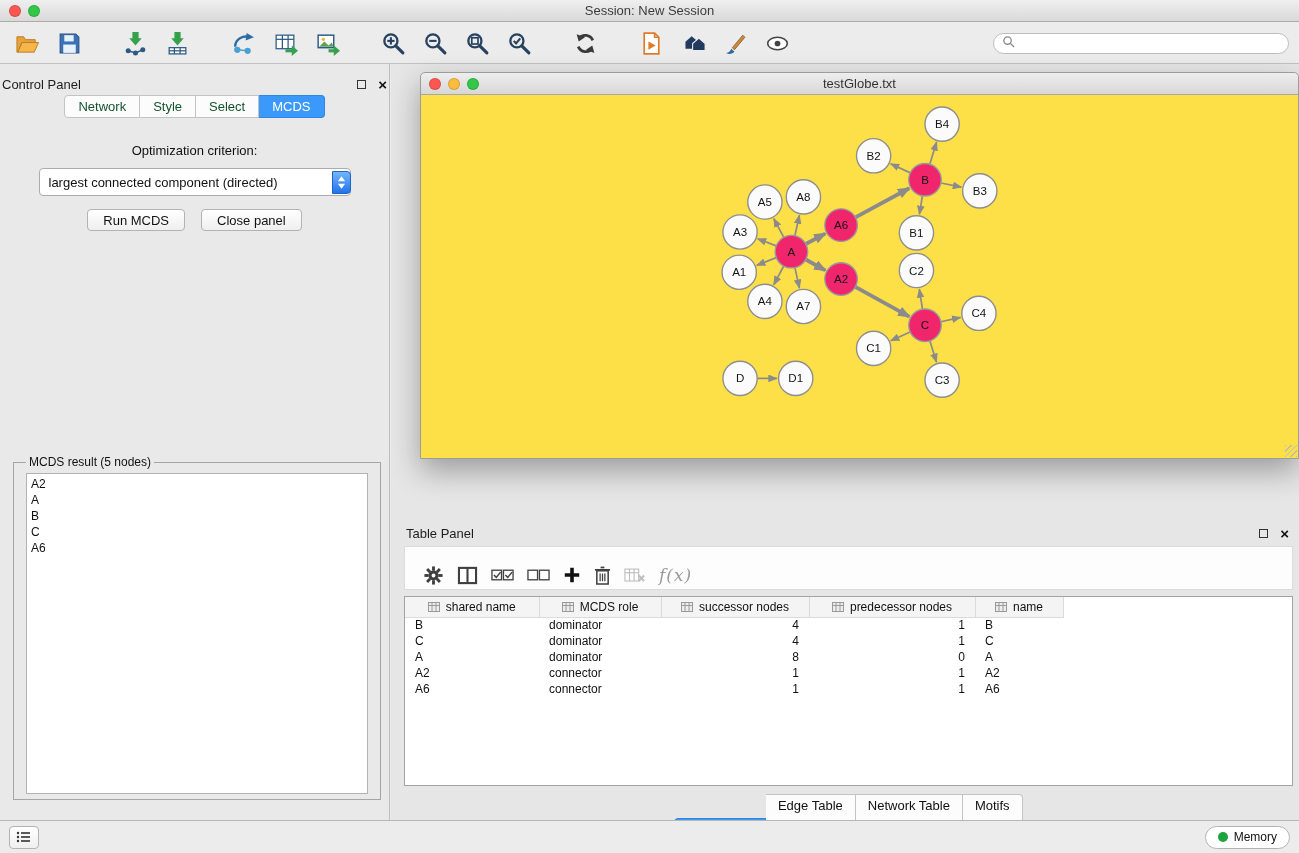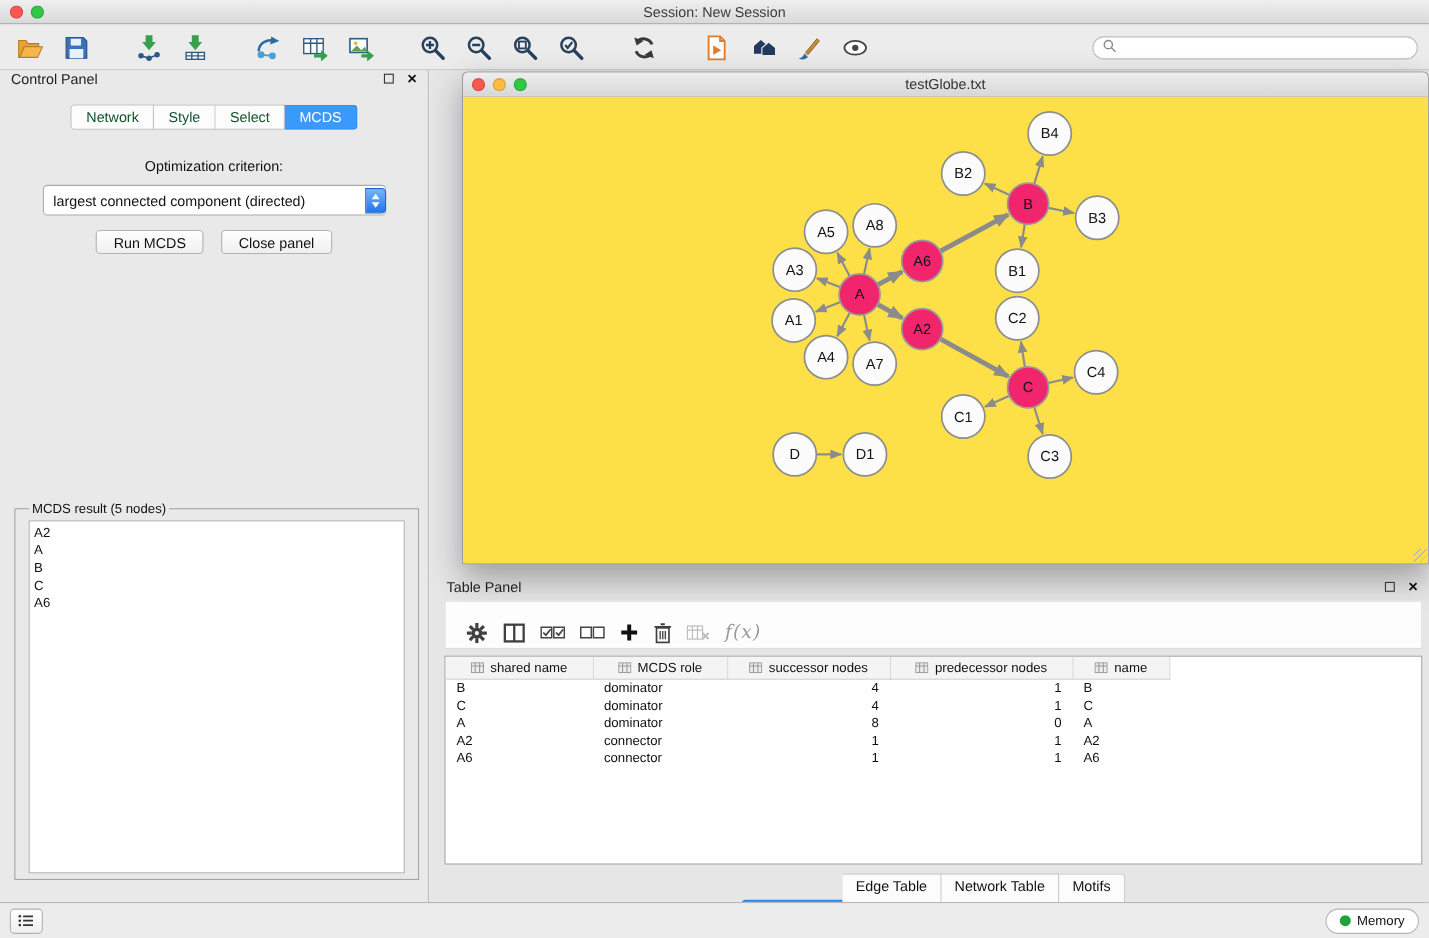--- a/index.html
+++ b/index.html
@@ -26,21 +26,21 @@
   .tgap { width:16px; height:1px; }
   .search { margin-left:auto; width:296px; height:21px; background:#fff;
     border:1px solid #BDBDBD; border-radius:11px; display:flex; align-items:center;
     padding:0 8px; gap:5px; }
   .search input { border:none; outline:none; flex:1; font-size:12px; background:transparent; font-family:inherit; }
   
   .main { position:absolute; top:64px; left:0; right:0; bottom:33px; }
   
   .control-panel { position:absolute; left:0; top:0; bottom:0; width:390px;
     background:#E9E9E9; border-right:1px solid #BDBDBD; }
-  .panel-header { height:28px; display:flex; align-items:flex-start; padding:0 10px; font-size:13px; color:#1d1d1d; }
+  .panel-header { height:28px; display:flex; align-items:flex-end; padding:0 2px; font-size:13px; color:#1d1d1d; }
   .panel-header .sp { margin-left:auto; display:flex; gap:12px; align-items:center; }
   .float-box { width:9px; height:9px; border:1.5px solid #333; display:inline-block; }
   .close-x { font-weight:bold; font-size:15px; color:#111; line-height:1; }
   .ctabs { display:flex; justify-content:center; margin-top:3px; }
   .ctab { font-size:13px; padding:3px 13px; background:#FCFCFC; border:1px solid #C3C3C3;
     border-left:none; color:#14532d; cursor:default; }
   .ctab:first-child { border-left:1px solid #C3C3C3; border-radius:4px 0 0 4px; }
   .ctab:last-child { border-radius:0 4px 4px 0; }
   .ctab.active { background:#3B99FC; border-color:#2E86E5; color:#fff; }
   .opt-label { text-align:center; margin-top:25px; font-size:13px; }
@@ -55,21 +55,21 @@
     background:linear-gradient(#FFFFFF,#EFEFEF); border:1px solid #B3B3B3;
     border-radius:4px; display:flex; align-items:center; }
   .result-box { position:absolute; left:13px; right:8px; top:391px; bottom:20px;
     border:1px solid #A5A5A5; margin:0; padding:4px 12px 5px; background:#E9E9E9; }
   .result-box legend { font-size:12px; padding:0 3px; color:#111; }
   .result-list { background:#fff; border:1px solid #B3B3B3; width:100%; height:100%;
     font-size:12px; padding:2px 4px; overflow:hidden; }
   .result-item { line-height:16px; color:#111; }
   
   .workspace { position:absolute; left:391px; right:0; top:0; bottom:0; background:#E6E6E6; }
-  .net-window { position:absolute; left:13px; top:1px; right:0; height:448px;
+  .net-window { position:absolute; left:13px; top:8px; right:0; height:387px;
     background:#EDEDED; border:1px solid #9C9C9C; border-radius:5px 5px 0 0;
     box-shadow:0 12px 30px rgba(0,0,0,.32);margin-left:16px; }
   .net-titlebar { height:22px; background:linear-gradient(#EEEEEE,#D7D7D7);
     border-bottom:1px solid #A8A8A8; border-radius:5px 5px 0 0; position:relative; }
   .net-traffic { position:absolute; left:8px; top:5px; display:flex; gap:7px; }
   .net-title { text-align:center; line-height:21px; font-size:13px; color:#333; }
   .net-canvas-wrap { position:absolute; top:22px; left:0; right:0; bottom:0; background:#fde047; }
   svg.net { width:100%; height:100%; display:block; }
   svg.net text { font-family:"Liberation Sans","DejaVu Sans",sans-serif; }
   .resize-handle { position:absolute; right:1px; bottom:1px; width:12px; height:12px;

